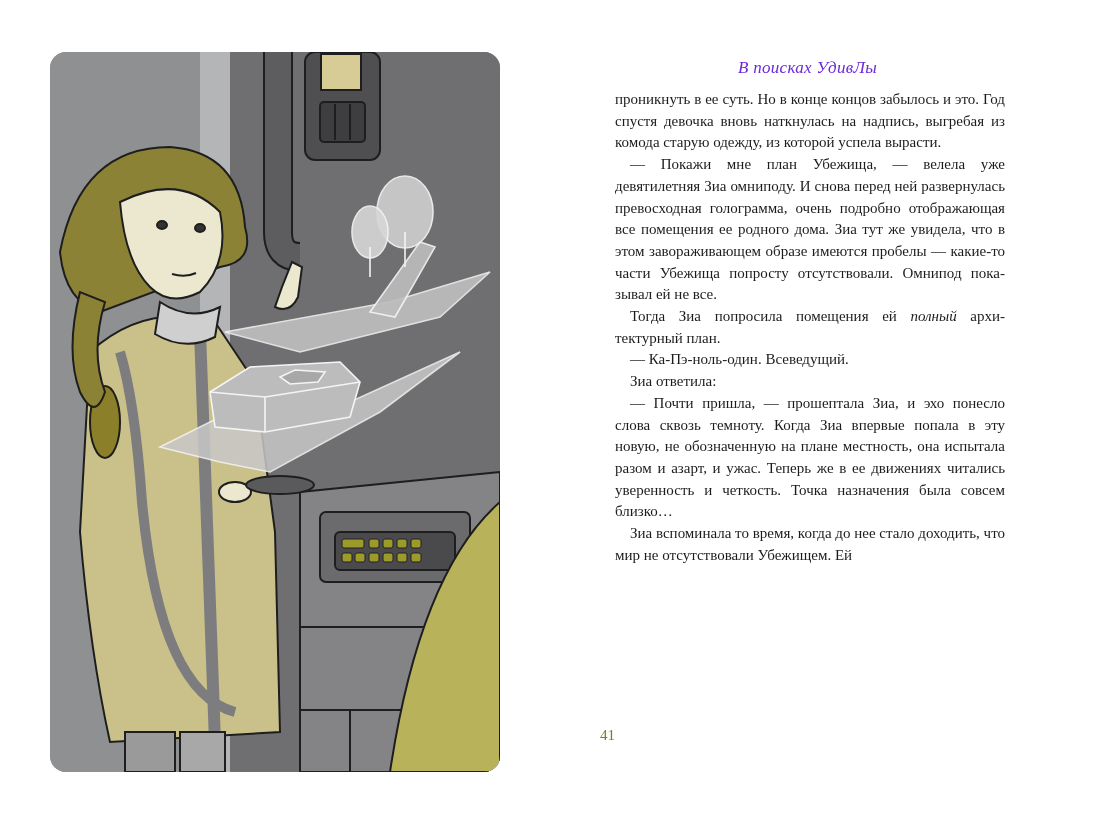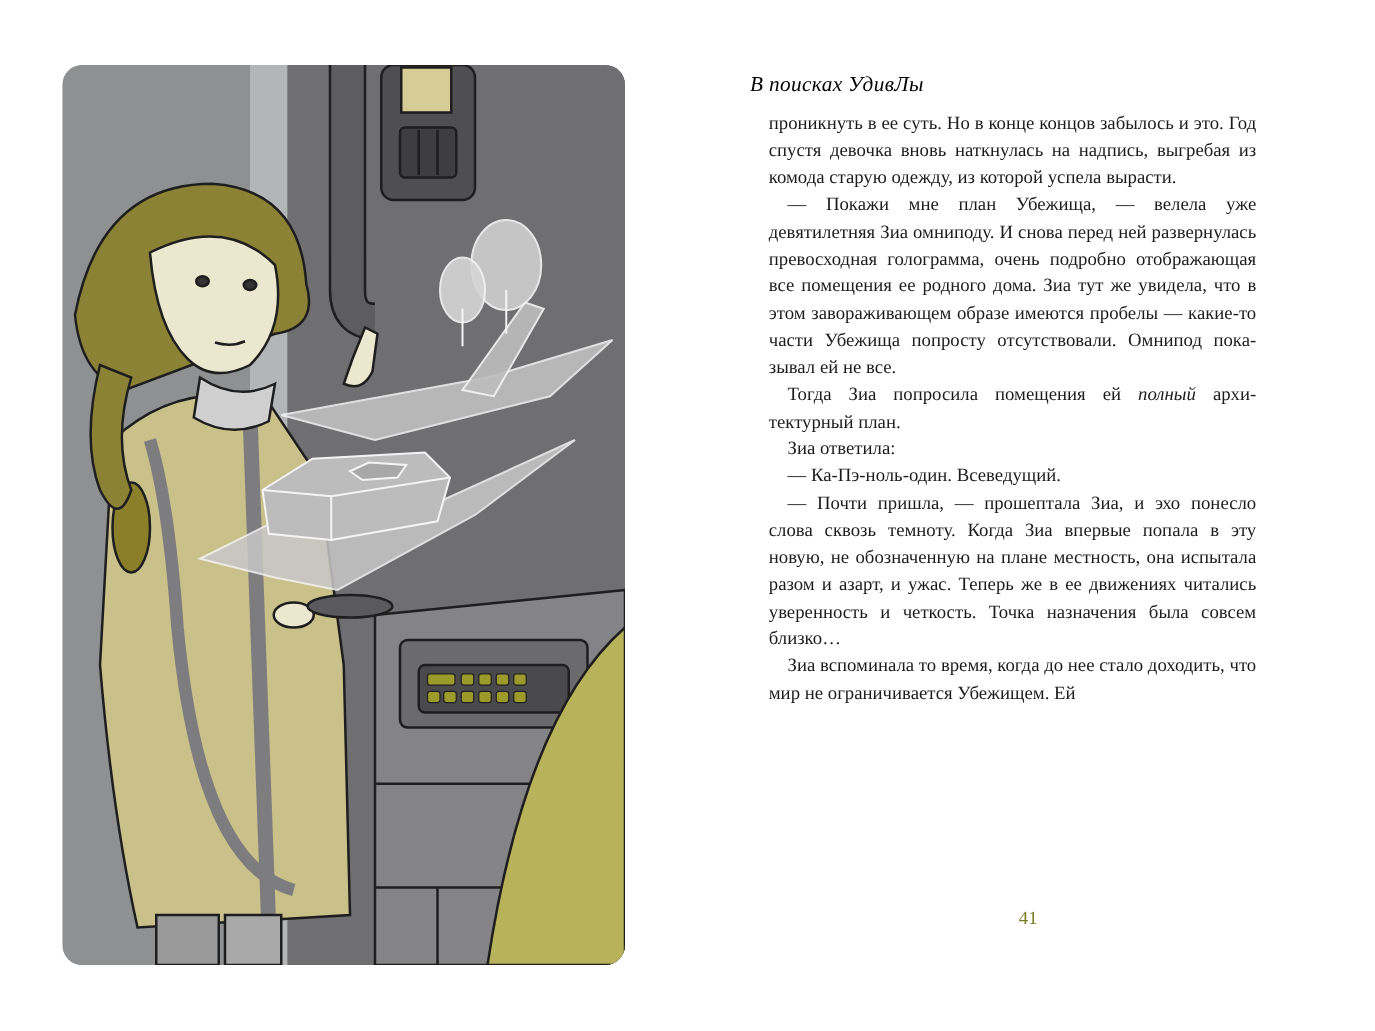--- a/index.html
+++ b/index.html
@@ -11,33 +11,33 @@
   
   .illustration {
     position: absolute; left: 50px; top: 52px; width: 450px; height: 720px;
     border-radius: 16px; overflow: hidden; background: #8f9092;
   }
   .illustration svg { display: block; width: 100%; height: 100%; }
 
   
   .running-head {
     position: absolute; left: 600px; width: 415px; top: 58px;
-    text-align: left; color: #000000; font-size: 17px; font-style: italic;
+    text-align: center; color: #6d28d9; font-size: 17px; font-style: italic;
     letter-spacing: 0.3px;
   }
   .text-block {
     position: absolute; left: 615px; top: 89px; width: 390px;
     font-size: 15px; line-height: 21.7px; text-align: justify; hyphens: manual;
   }
   .text-block p { text-indent: 15px; }
   .text-block p.noindent { text-indent: 0; }
   .text-block em { font-style: italic; }
   .folio {
     position: absolute; left: 600px; width: 445px; top: 727px;
-    text-align: center; color: #7b7a1e; font-size: 15px;
+    text-align: left; color: #7b7a1e; font-size: 15px;
   }
 </style>
 </head>
 <body>
 
 <div class="spread">
 
   <div class="illustration">
     <svg viewBox="0 0 450 720" xmlns="http://www.w3.org/2000/svg">
 
@@ -127,21 +127,21 @@
       </g>
     </svg>
   </div>
 
   <div class="running-head">В поисках УдивЛы</div>
 
   <div class="text-block" id="text-block">
       <p class="noindent"><span>проникнуть в ее суть. Но в конце концов забылось и это. Год спустя девочка вновь наткнулась на над­пись, выгребая из комода старую одежду, из кото­рой успела вырасти.</span></p>
       <p><span>— Покажи мне план Убежища, — велела уже девятилетняя Зиа омниподу. И снова перед ней развернулась превосходная голограмма, очень по­дробно отображающая все помещения ее родного дома. Зиа тут же увидела, что в этом заворажива­ющем образе имеются пробелы — какие-то части Убежища попросту отсутствовали. Омнипод пока­зывал ей не все.</span></p>
       <p><span>Тогда Зиа попросила помещения ей </span><em>полный</em><span> архи­тектурный план.</span></p>
+      <p><span>— Ка-Пэ-ноль-один. Всеведущий.</span></p>
       <p><span>Зиа ответила:</span></p>
-      <p><span>— Ка-Пэ-ноль-один. Всеведущий.</span></p>
       <p><span>— Почти пришла, — прошептала Зиа, и эхо по­несло слова сквозь темноту. Когда Зиа впервые по­пала в эту новую, не обозначенную на плане мест­ность, она испытала разом и азарт, и ужас. Теперь же в ее движениях читались уверенность и чет­кость. Точка назначения была совсем близко…</span></p>
-      <p><span>Зиа вспоминала то время, когда до нее стало до­ходить, что мир не ограничивается Убежищем. Ей</span></p>
+      <p><span>Зиа вспоминала то время, когда до нее стало до­ходить, что мир не отсутствовали Убежищем. Ей</span></p>
     </div>
 
   <div class="folio">41</div>
 
 </div>
 
 </body></html>

